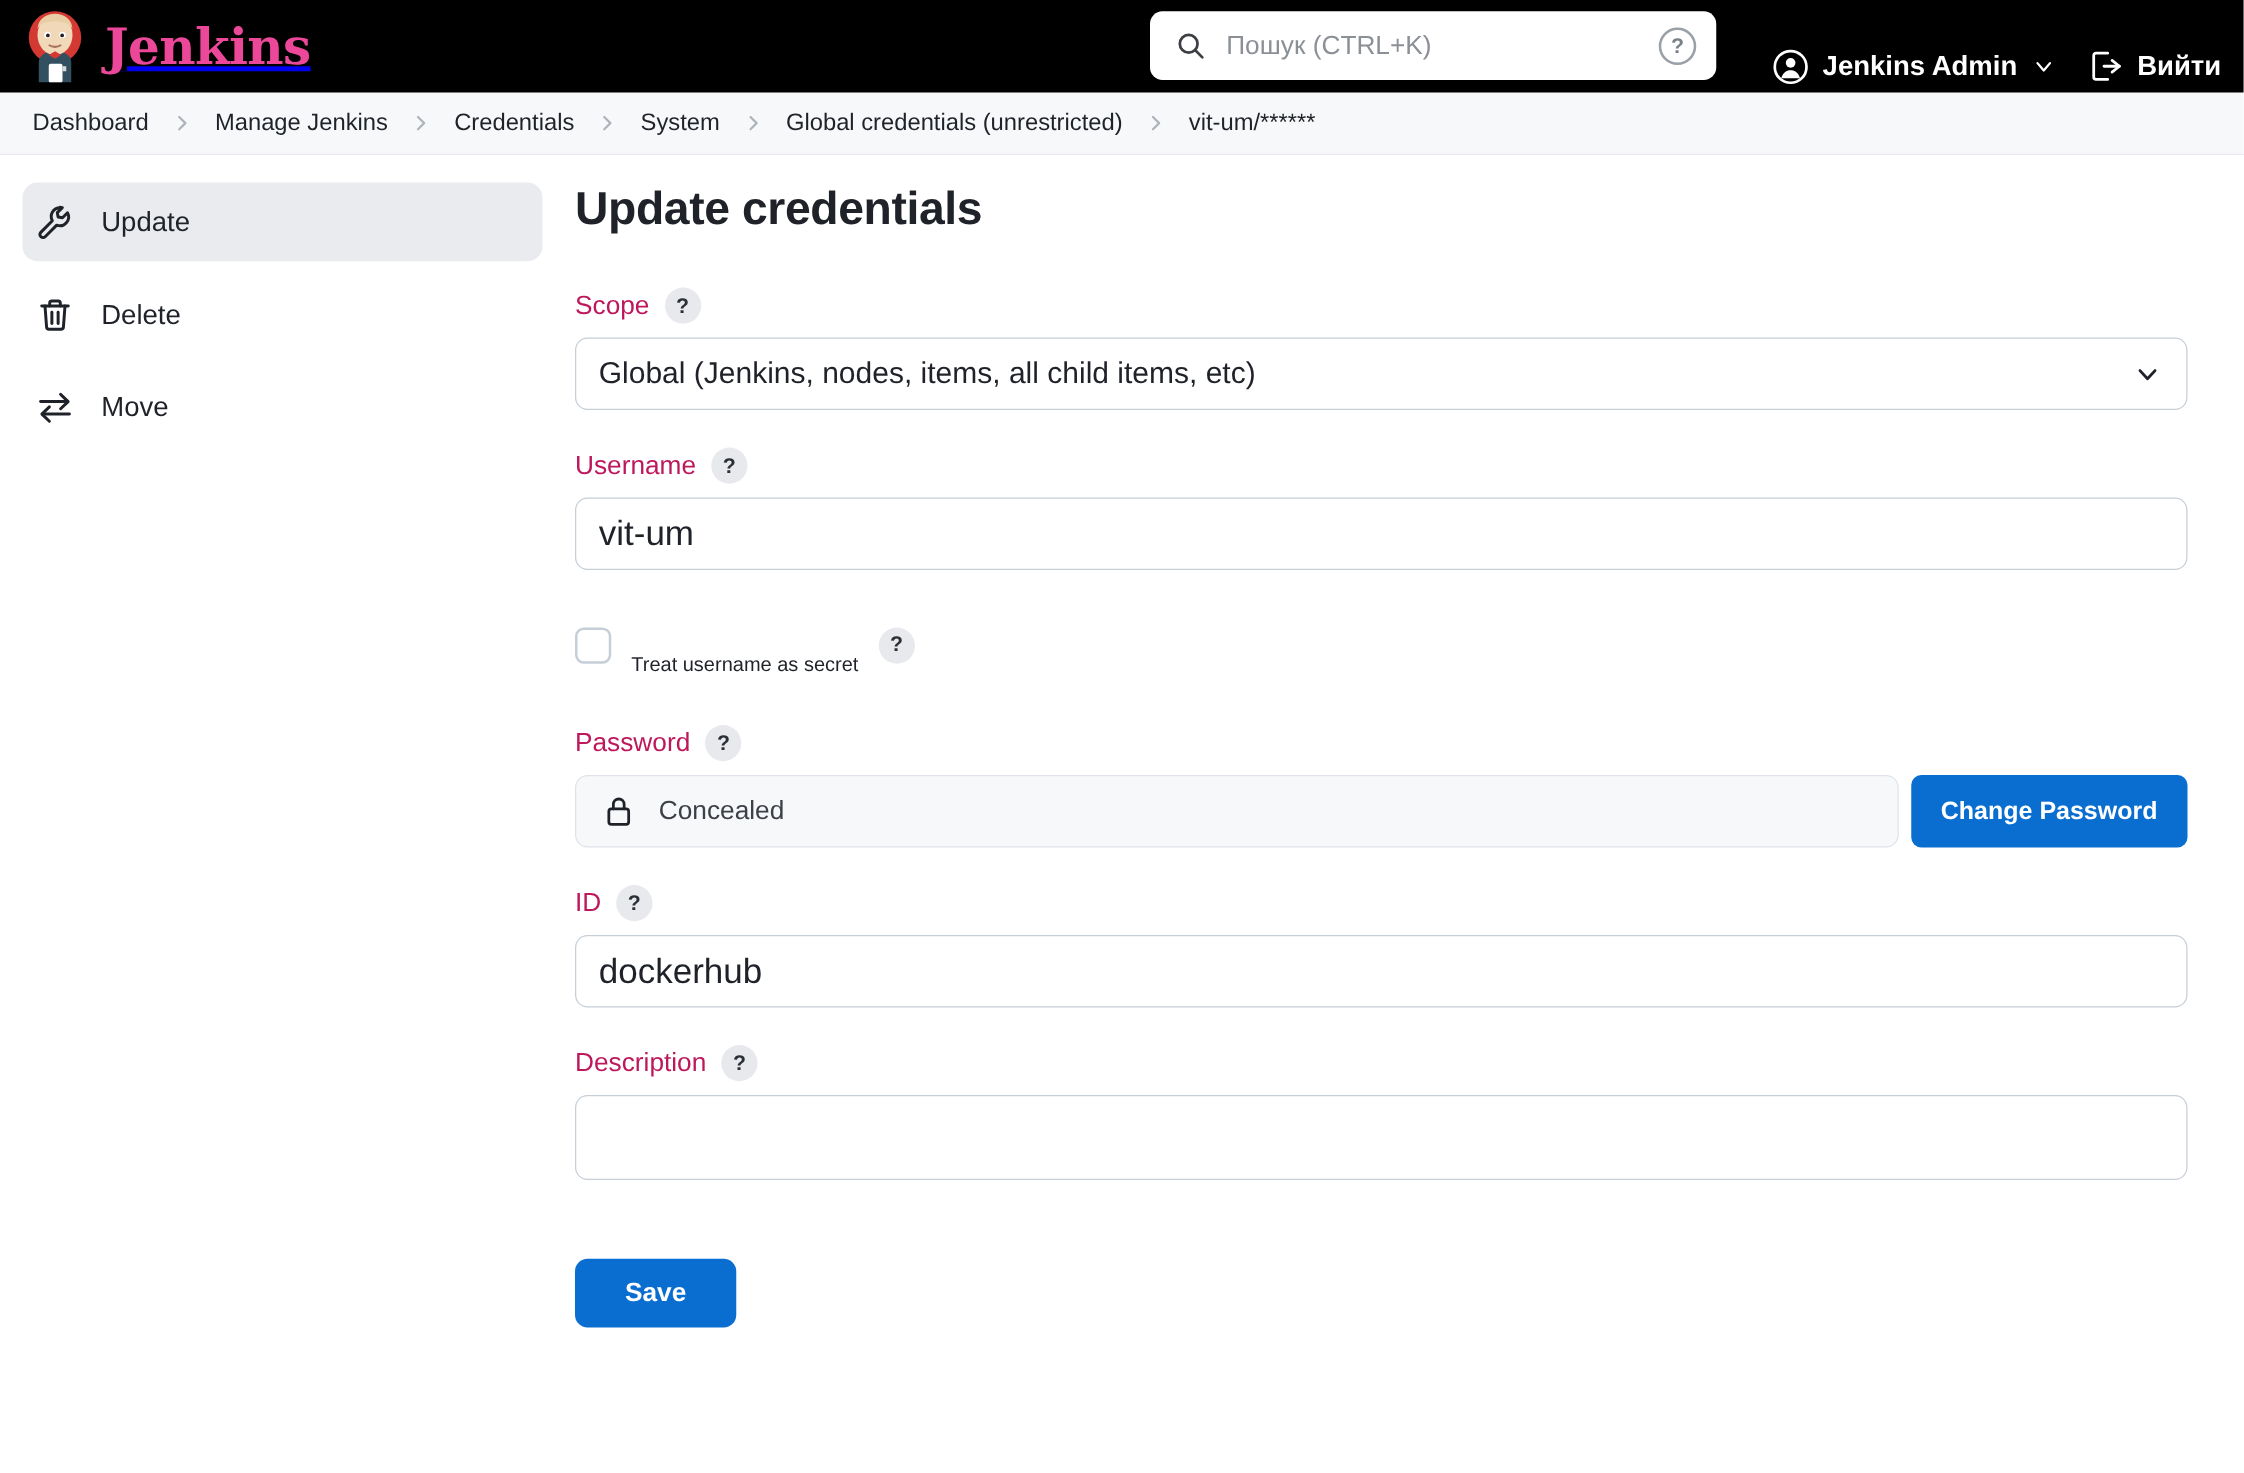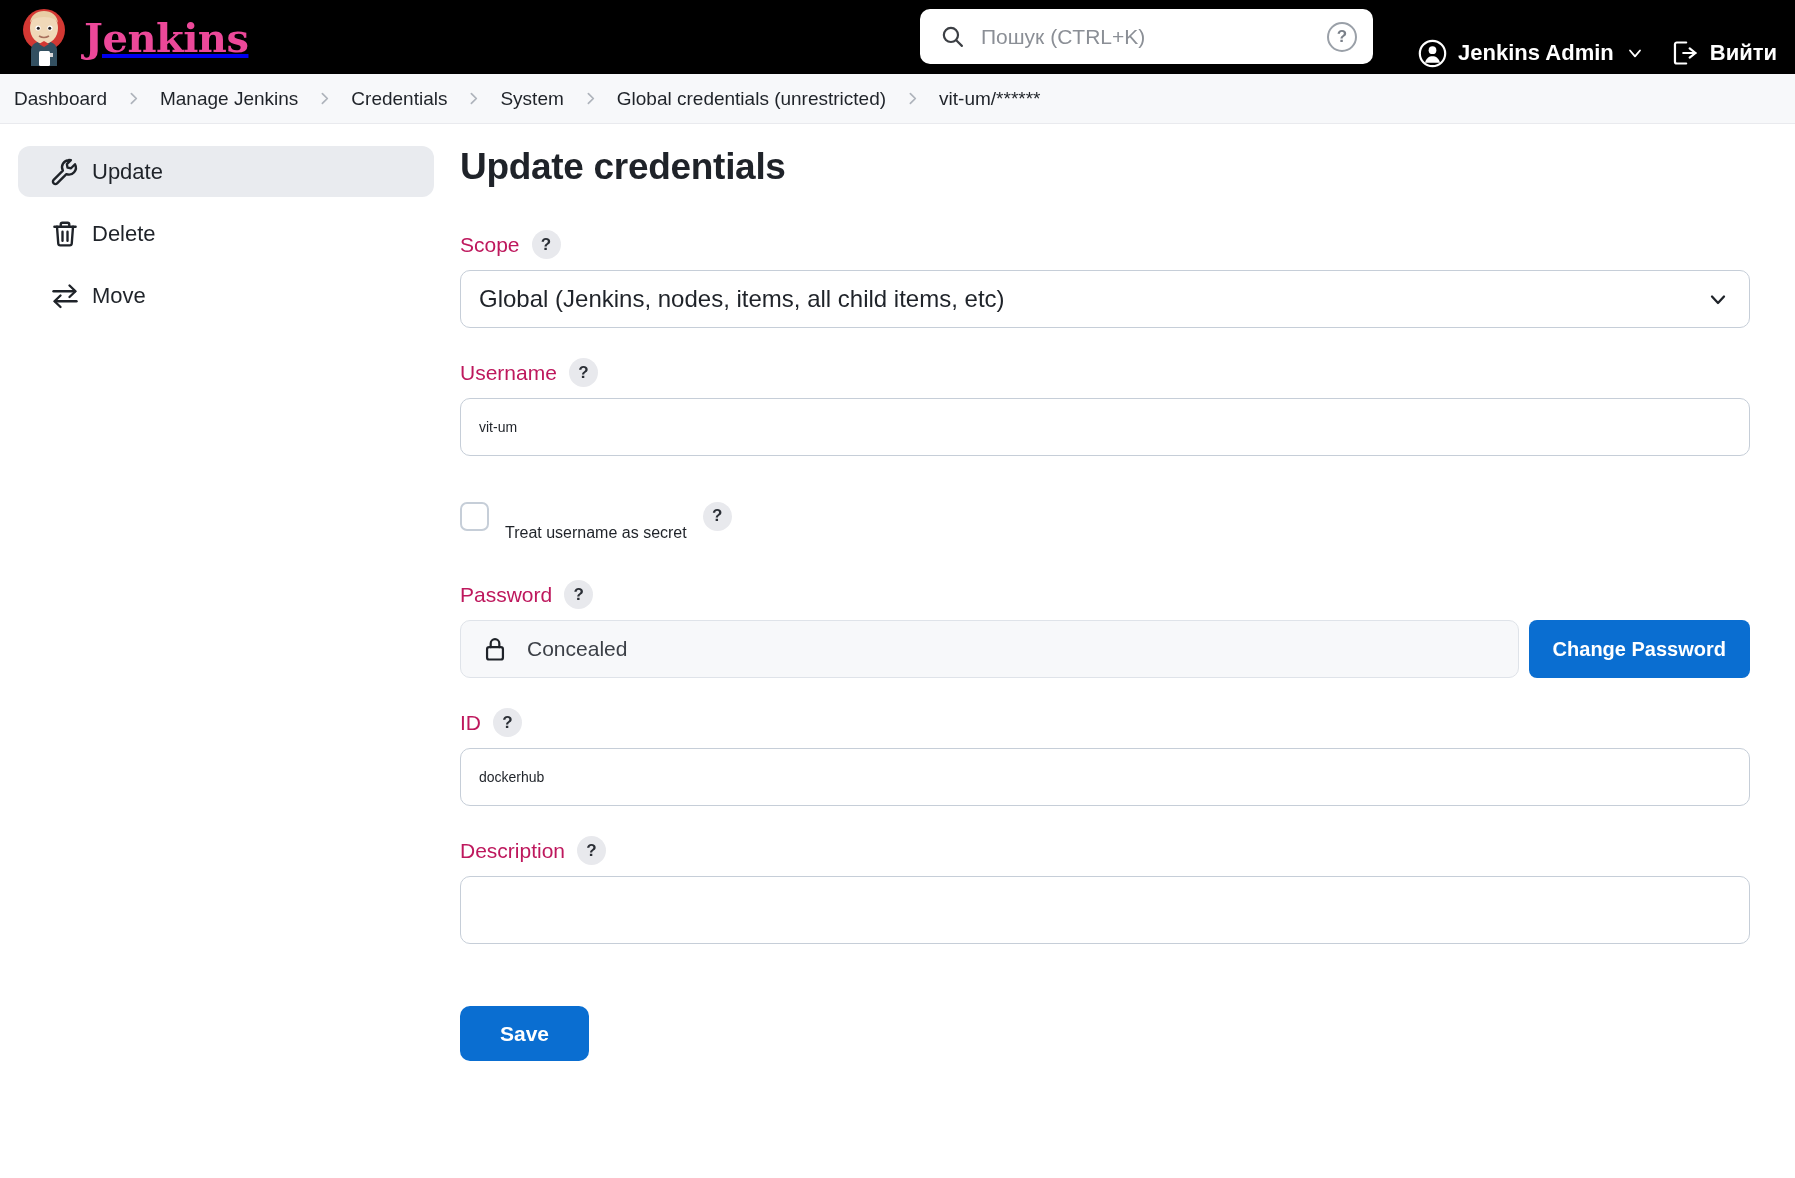--- a/index.html
+++ b/index.html
@@ -81,21 +81,21 @@
   }
   .chevron-sm { display: block; }
 
   
   .breadcrumb-bar {
     height: 50px;
     background: #f7f8fa;
     border-bottom: 1px solid #e9eaee;
     display: flex;
     align-items: center;
-    padding: 0 6px;
+    padding: 0 18px;
     gap: 2px;
   }
   .crumb {
     font-size: 19px;
     color: #1f2329;
     padding: 4px 8px;
     border-radius: 6px;
     text-decoration: none;
     white-space: nowrap;
     cursor: pointer;
@@ -114,23 +114,23 @@
     padding-top: 22px;
   }
   .sidebar {
     width: 452px;
     flex: 0 0 452px;
     padding: 0 18px;
   }
   .side-item {
     display: flex;
     align-items: center;
-    gap: 12px;
-    height: 51px;
-    padding: 0 32px;
+    gap: 22px;
+    height: 63px;
+    padding: 0 11px;
     border-radius: 12px;
     color: #1f2329;
     font-size: 22px;
     text-decoration: none;
     cursor: pointer;
     margin-bottom: 11px;
   }
   .side-item.active { background: #e9ebef; }
   .side-icon { width: 30px; height: 30px; flex: 0 0 30px; display: block; }
   .side-label { line-height: 1; }
@@ -170,21 +170,21 @@
     user-select: none;
   }
 
   .control {
     width: 100%;
     height: 58px;
     border: 1px solid #c6ced8;
     border-radius: 10px;
     background: #ffffff;
     font-family: "Liberation Sans", sans-serif;
-    font-size: 14px;
+    font-size: 28px;
     color: #1f2329;
     padding: 0 18px;
     outline: none;
   }
   .control::placeholder { color: #9aa0a8; }
 
   .select-wrap { position: relative; width: 100%; }
   .select-wrap .chevron-down {
     position: absolute;
     right: 20px; top: 50%;

